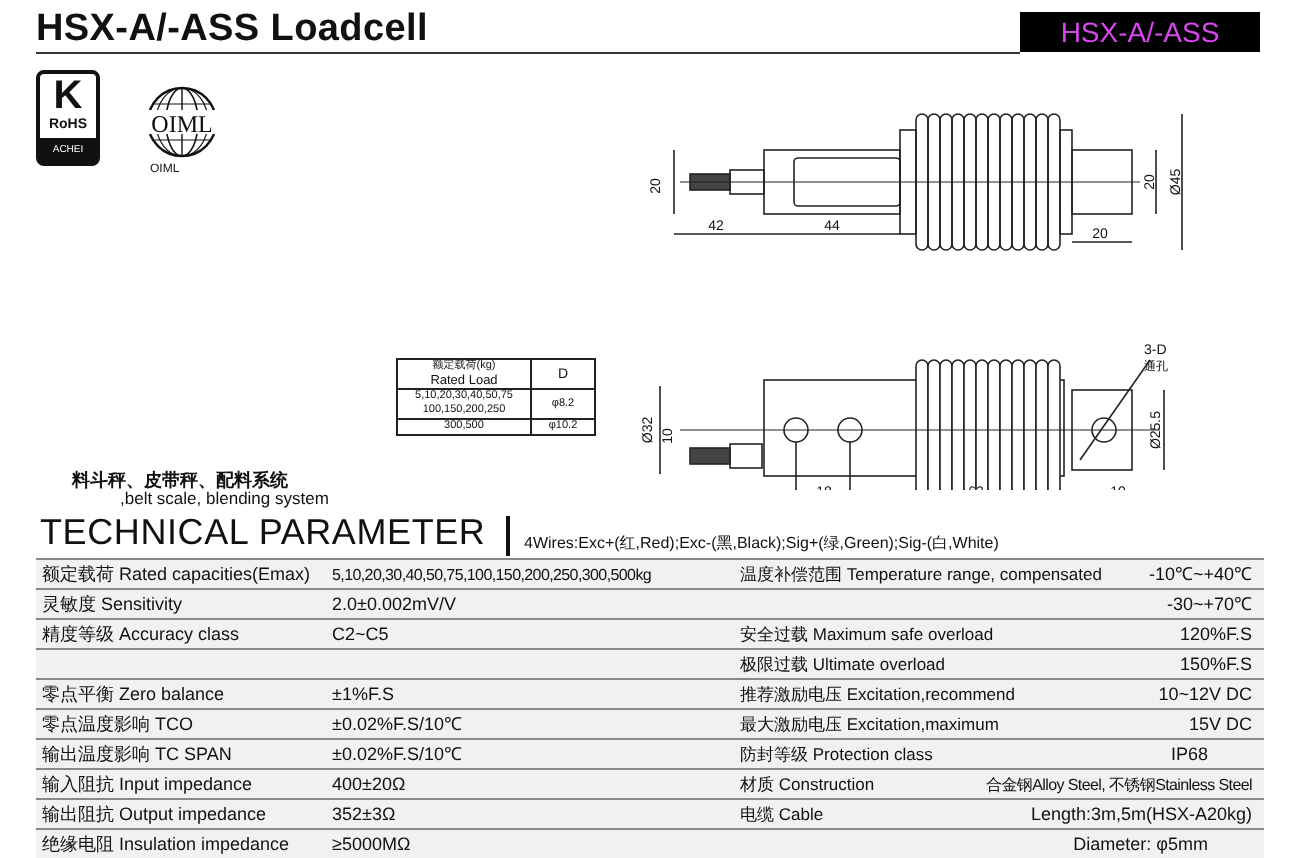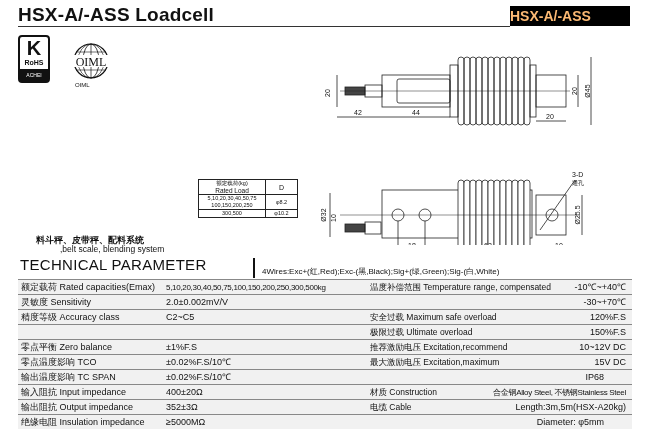--- a/index.html
+++ b/index.html
@@ -1,31 +1,31 @@
 <!DOCTYPE html>
 <html><head>
 <meta charset="utf-8">
 <style>
   html, body { margin:0; padding:0; background:#fff; }
   body { width:646px; height:429px; position:relative; overflow:hidden; font-family:"Liberation Sans", sans-serif; color:#111; }
   .abs { position:absolute; }
   .title { left:18px; top:4px; font-size:19px; font-weight:bold; letter-spacing:0.2px;text-align:center; }
   .title-rule { left:18px; top:26px; width:492px; height:1px; background:#333; }
-  .model-badge { left:510px; top:6px; width:120px; height:20px; background:#000; color:#fdba74; font-weight:bold; font-size:14px; line-height:20px; }
+  .model-badge { left:510px; top:6px; width:120px; height:20px; background:#000; color:#d946ef; font-weight:normal; font-size:14px; line-height:20px; text-align:center; }
   .rohs { left:18px; top:35px; width:32px; height:48px; border-radius:4px; border:2px solid #111; box-sizing:border-box; background:#fff; }
   .rohs .k { position:absolute; left:0; right:0; top:1px; text-align:center; font-size:20px; font-weight:bold; line-height:20px; }
   .rohs .r { position:absolute; left:0; right:0; top:22px; text-align:center; font-size:7px; font-weight:bold; }
   .rohs .bar { position:absolute; left:0; right:0; bottom:0; height:12px; background:#111; color:#fff; font-size:5px; text-align:center; line-height:12px; }
   .oiml { left:68px; top:34px; width:46px; height:56px; }
   .oiml-label { left:75px; top:82px; font-size:6px; }
   .spec-table { left:18px; top:179px; width:100px; border-collapse:collapse; font-size:5.5px; }
   .spec-table td { border:1px solid #222; text-align:center; padding:0 1px; line-height:7px; }
   .apps1 { left:36px; top:234px; font-size:9px; font-weight:bold; }
   .apps2 { left:60px; top:244px; font-size:8.5px; }
-  .tp-title { left:20px; top:256px; font-size:15px; letter-spacing:0.3px; }
+  .tp-title { left:20px; top:256px; font-size:18px; letter-spacing:0.3px; }
   .tp-bar { left:253px; top:258px; width:2px; height:20px; background:#111; }
   .wires { left:262px; top:266px; font-size:8px; }
   .ptable { left:18px; top:279px; width:614px; }
   .prow { position:absolute; left:0; width:614px; height:15px; border-top:1px solid #888; background:#f1f1f1; font-size:9px; line-height:15px; }
   .prow.last { border-bottom:1.5px solid #555; }
   .c1 { position:absolute; left:3px; white-space:nowrap; }
   .c2 { position:absolute; left:148px; white-space:nowrap; }
   .c3 { position:absolute; left:352px; white-space:nowrap; font-size:8.5px; }
   .c4 { position:absolute; right:6px; white-space:nowrap; text-align:center; }
   .drawing { left:300px; top:35px; width:346px; height:210px; }
@@ -204,20 +204,21 @@
   </div>
   <div class="prow" style="top:75px;">
     <span class="c1">零点温度影响 TCO</span>
     <span class="c2">±0.02%F.S/10℃</span>
     <span class="c3">最大激励电压 Excitation,maximum</span>
     <span class="c4">15V DC</span>
   </div>
   <div class="prow" style="top:90px;">
     <span class="c1">输出温度影响 TC SPAN</span>
     <span class="c2">±0.02%F.S/10℃</span>
+    <span class="c3">防封等级 Protection class</span>
     <span class="c4" style="right:28px;">IP68</span>
   </div>
   <div class="prow" style="top:105px;">
     <span class="c1">输入阻抗 Input  impedance</span>
     <span class="c2">400±20Ω</span>
     <span class="c3">材质 Construction</span>
     <span class="c4" style="font-size:8px;letter-spacing:-0.3px;margin-left:24px;">合金钢Alloy Steel, 不锈钢Stainless Steel</span>
   </div>
   <div class="prow" style="top:120px;">
     <span class="c1">输出阻抗 Output  impedance</span>

